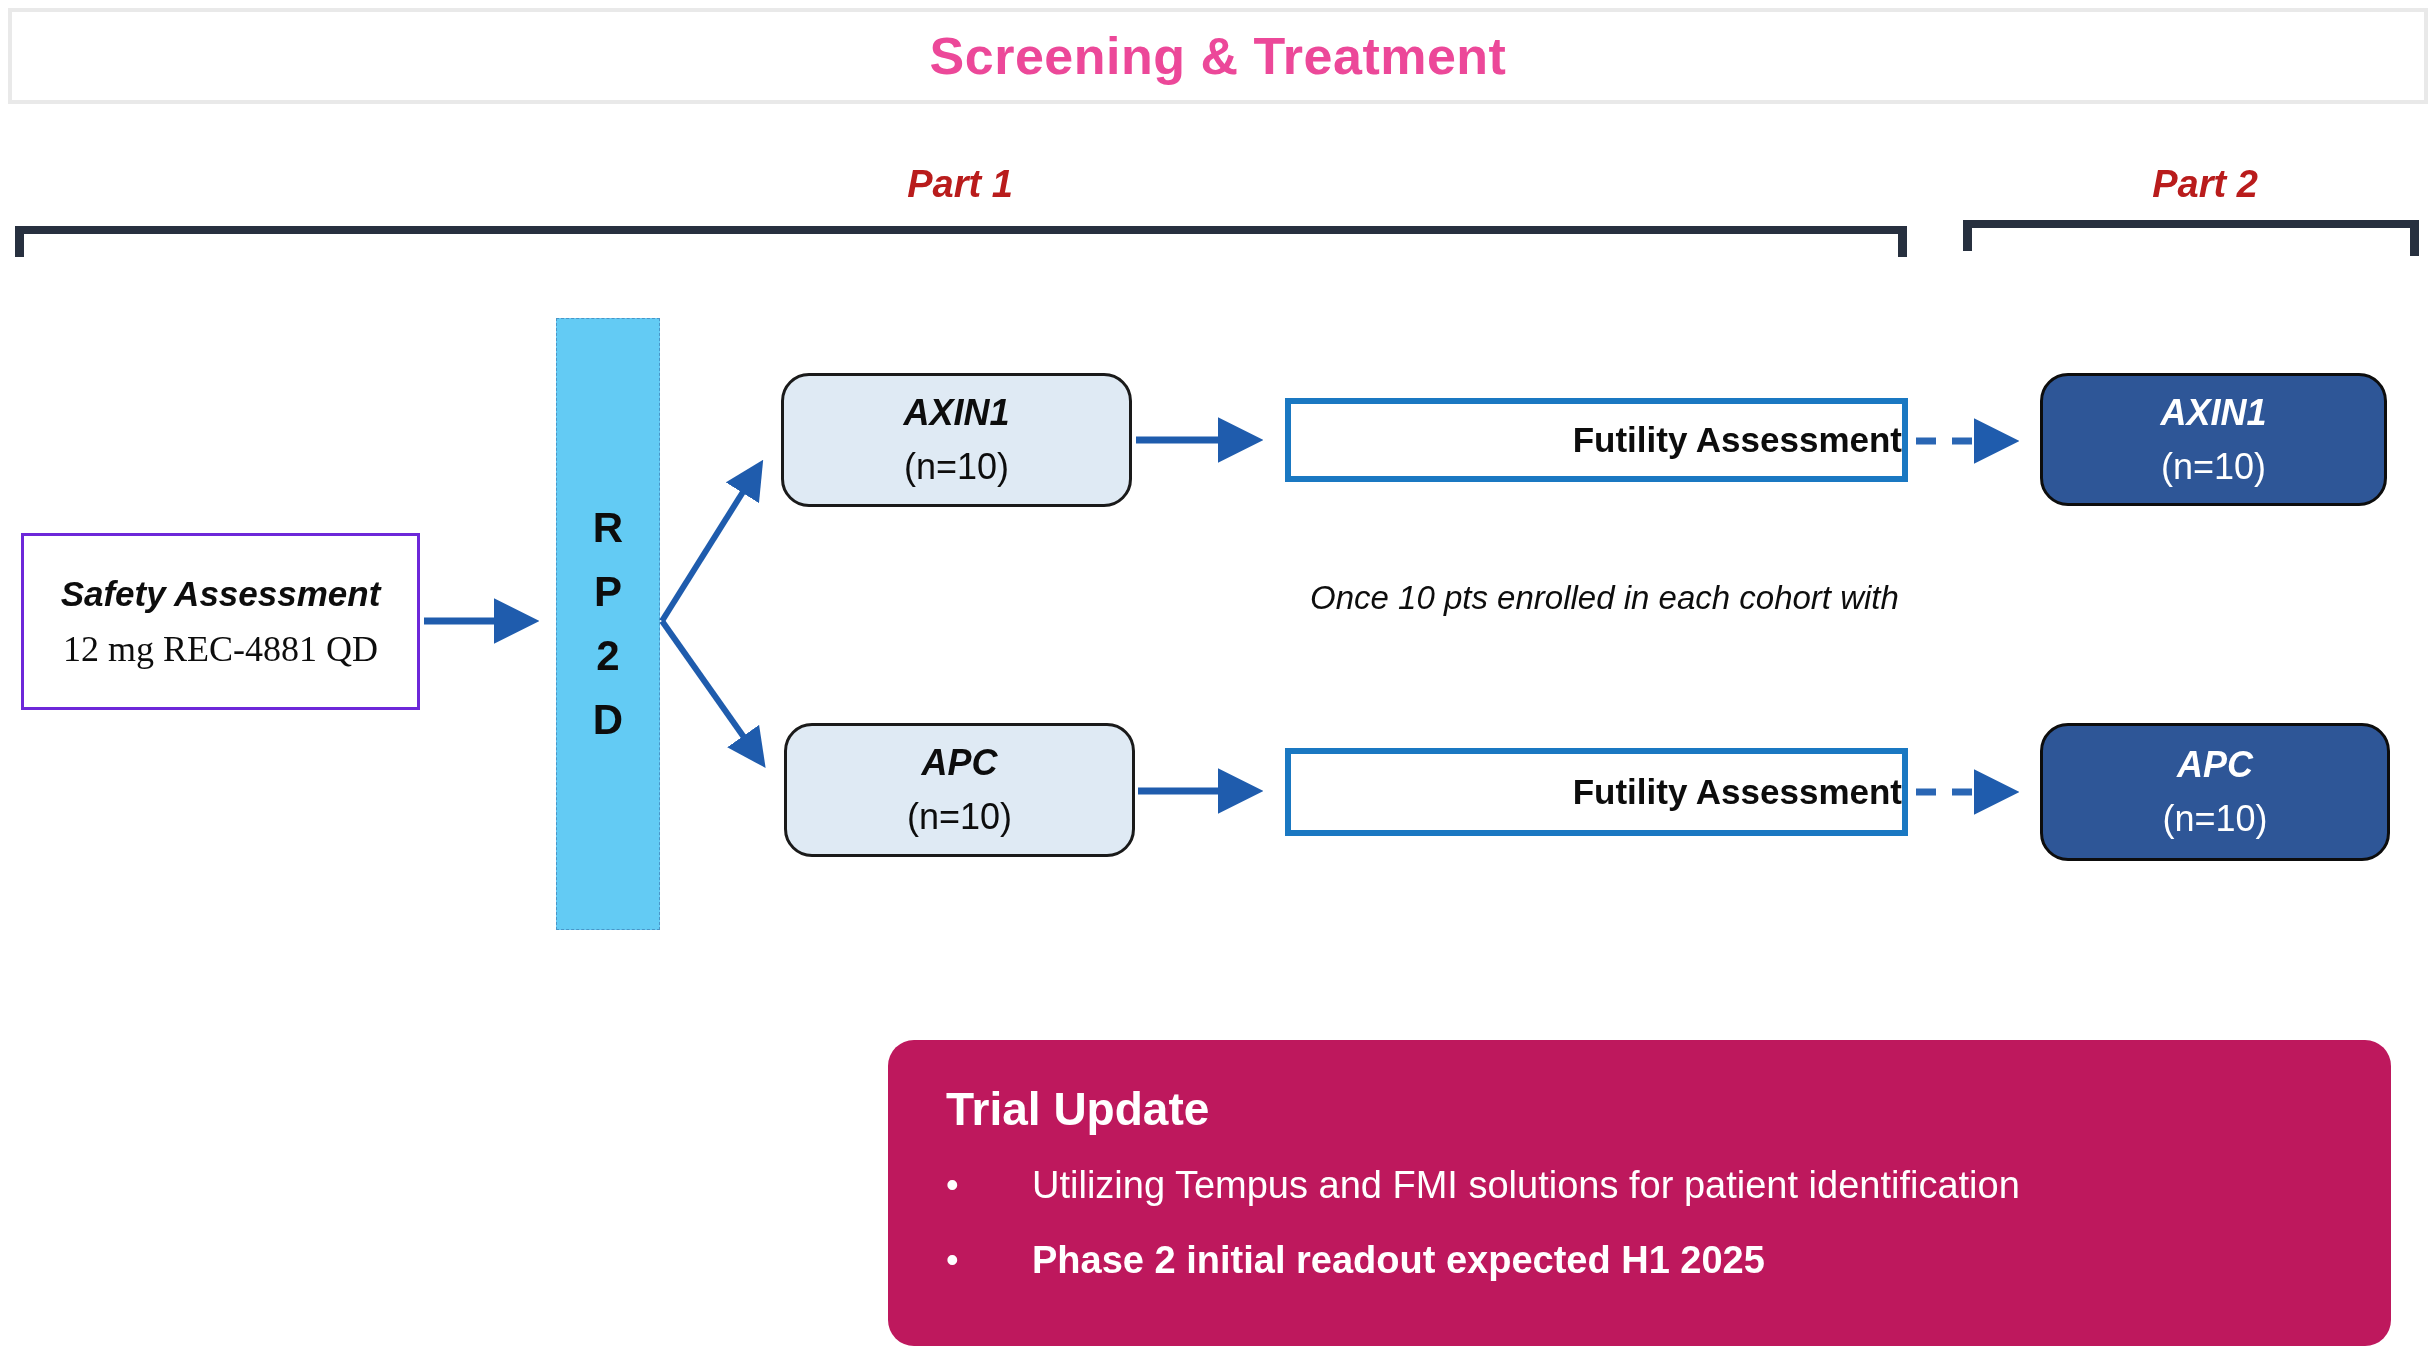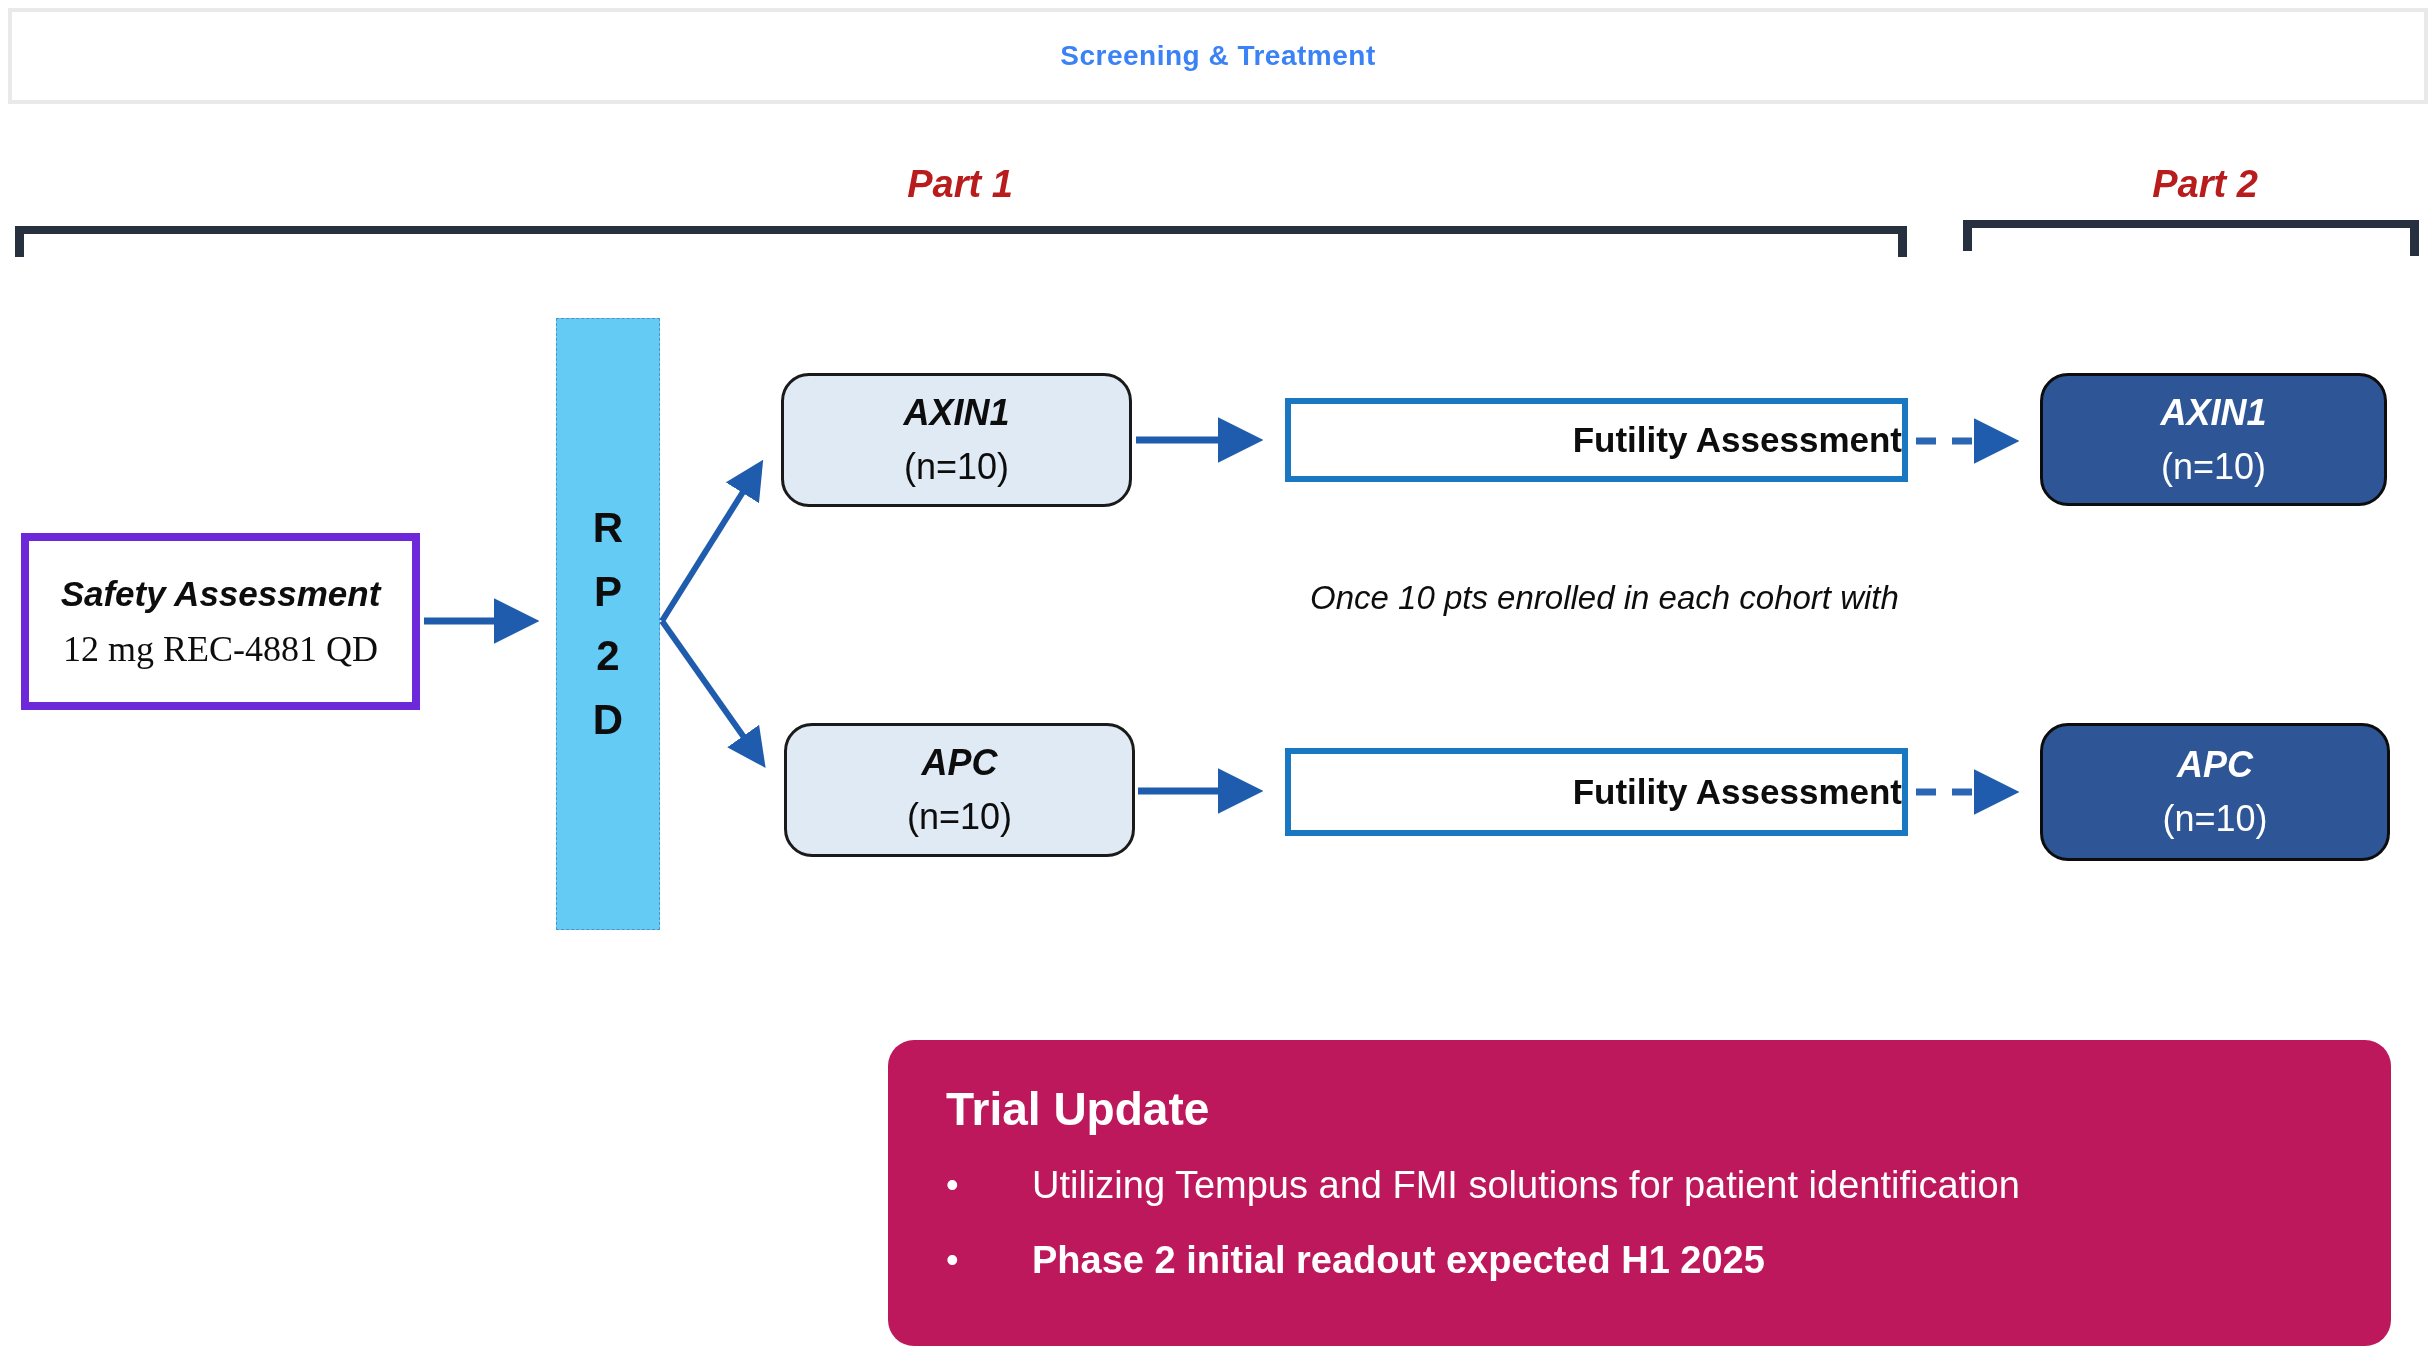--- a/index.html
+++ b/index.html
@@ -11,41 +11,41 @@
     font-family:"Liberation Sans", sans-serif;
     color:#0d0d0d;
     overflow:hidden;
   }
   
   .title-box{
     position:absolute;left:8px;top:8px;width:2420px;height:96px;
     border:4px solid #e9e9e9;background:#ffffff;
     display:flex;align-items:center;justify-content:center;
   }
-  .title-text{font-size:28px;font-weight:bold;color:#3b82f6;letter-spacing:0.5px;}
+  .title-text{font-size:52px;font-weight:bold;color:#ec4899;letter-spacing:0.5px;}
   
   .part-label{
     position:absolute;top:163px;font-size:38px;font-weight:bold;font-style:italic;
     text-align:center;color:#b91c1c;
   }
   .part-label.p1{left:0;width:1920px;}
   .part-label.p2{left:1985px;width:440px;}
   .bracket{position:absolute;height:8px;background:#27303f;}
   .bracket::before,.bracket::after{
     content:"";position:absolute;top:0;width:9px;height:31px;background:#27303f;
   }
   .bracket::before{left:0;}
   .bracket::after{right:0;}
   .bracket.b1{left:15px;top:226px;width:1892px;}
   .bracket.b2{left:1963px;top:220px;width:456px;}
   .bracket.b2::after{height:36px;}
   
   .safety-box{
     position:absolute;left:21px;top:533px;width:399px;height:177px;
-    border:8px solid #6d28d9;background:#ffffff;
+    border:3px solid #6d28d9;background:#ffffff;
     display:flex;flex-direction:column;align-items:center;justify-content:center;gap:14px;
   }
   .safety-title{font-size:35px;font-weight:bold;font-style:italic;}
   .safety-sub{font-size:36px;font-family:Liberation Serif, serif;}
   
   .rp2d-bar{
     position:absolute;left:556px;top:318px;width:104px;height:612px;
     background:#63cbf4;border:1px dashed #4a96c8;
     display:flex;flex-direction:column;align-items:center;justify-content:center;
   }

